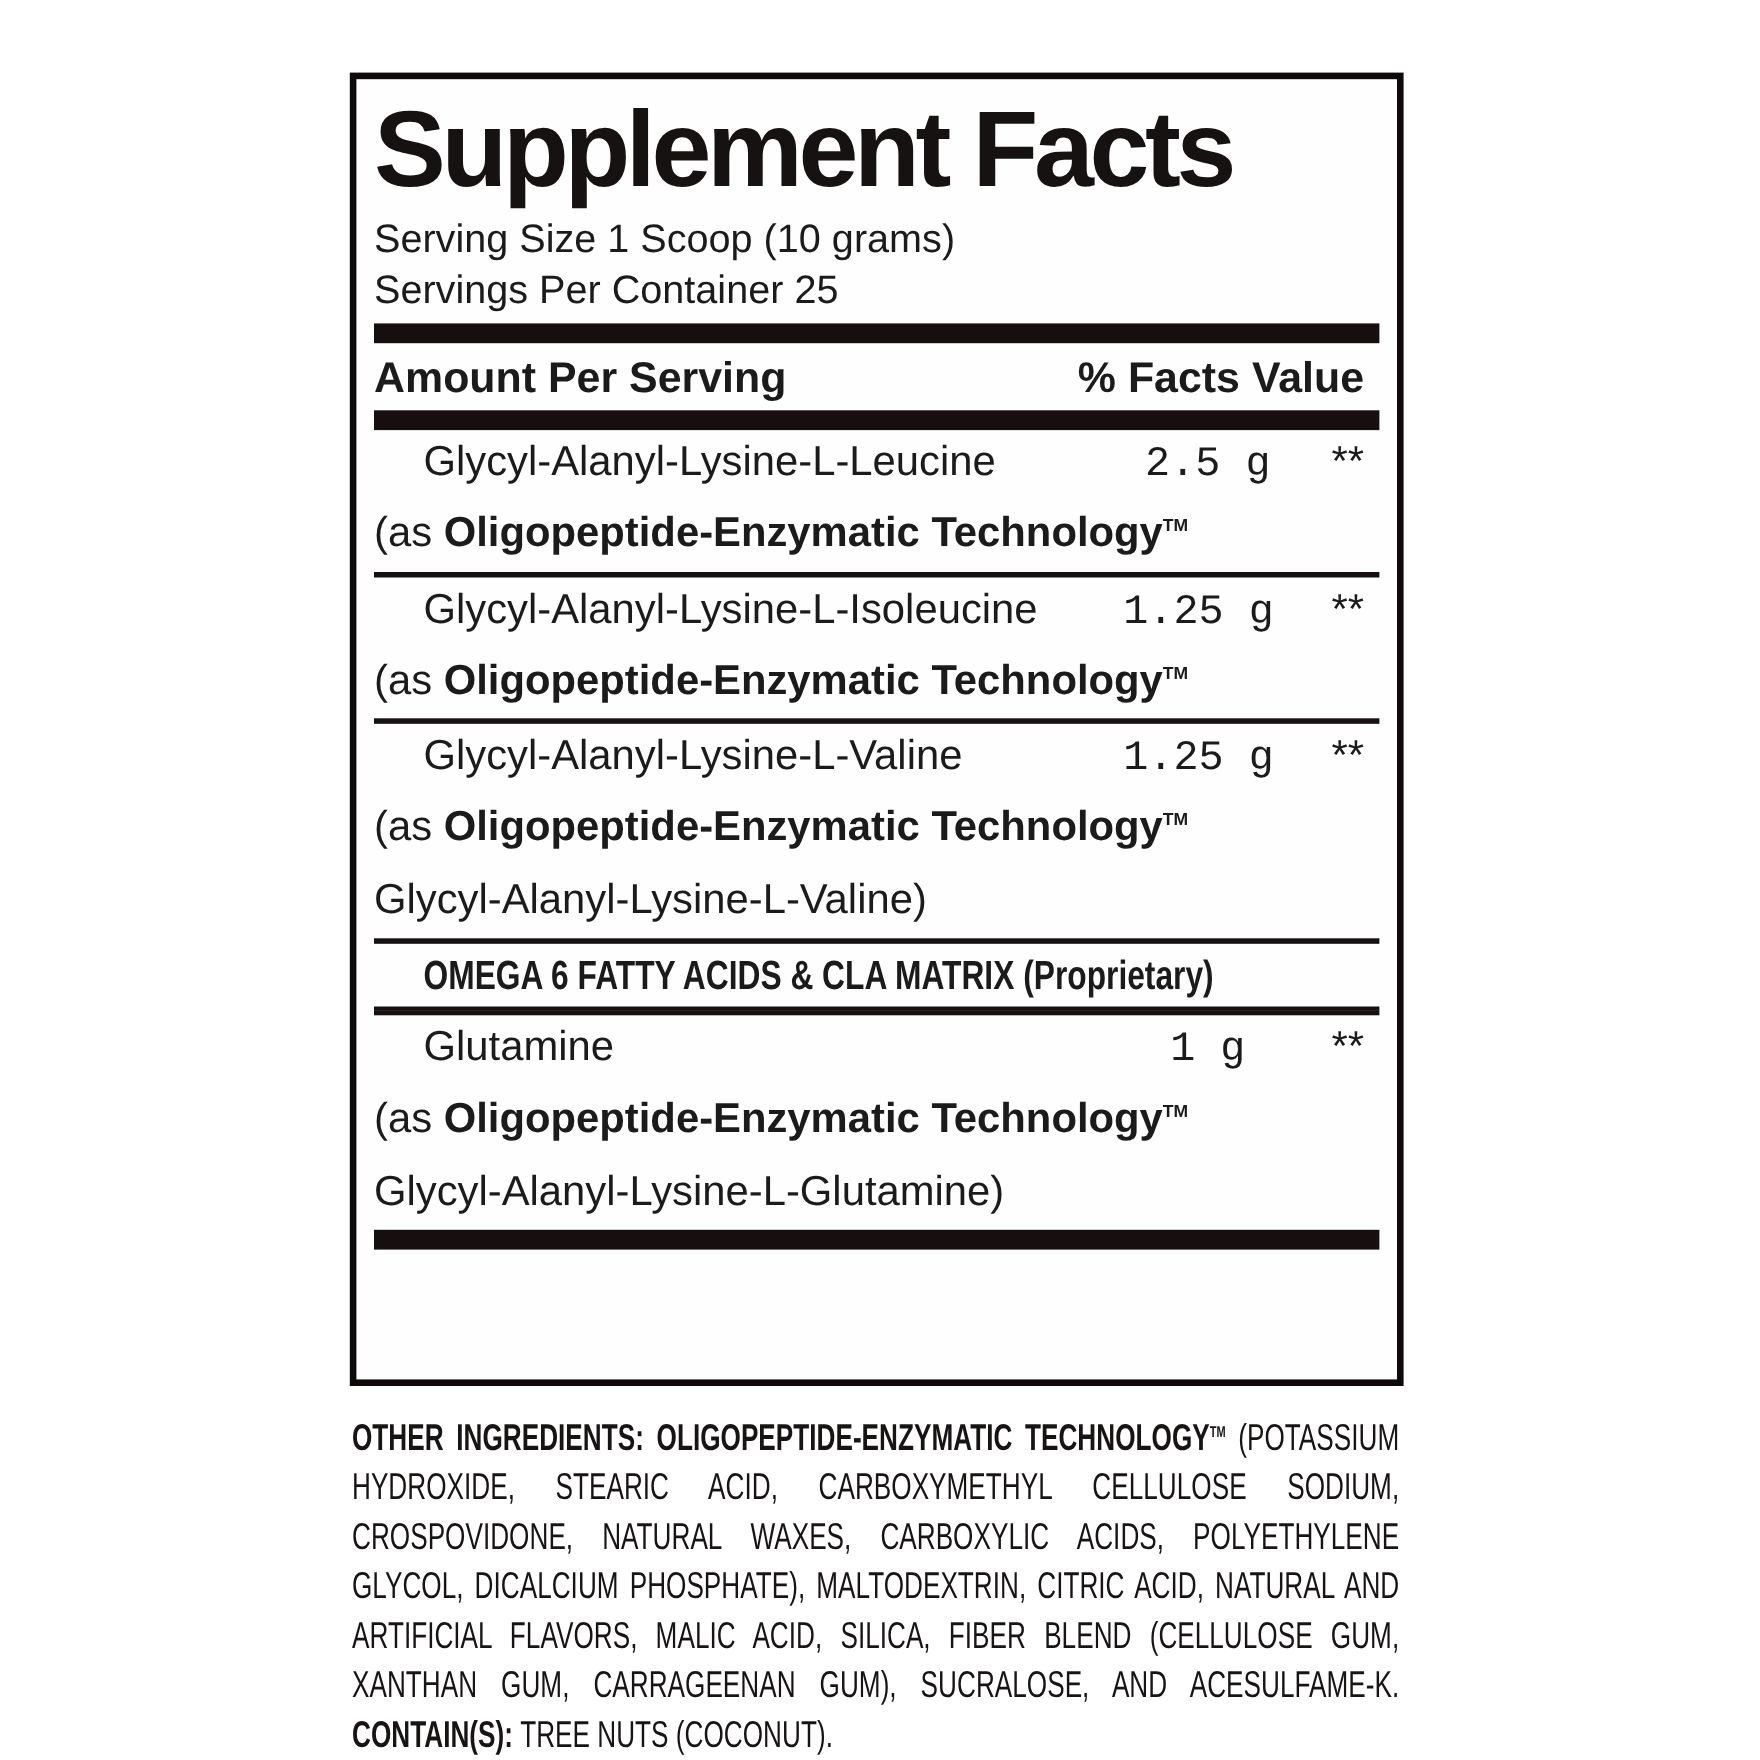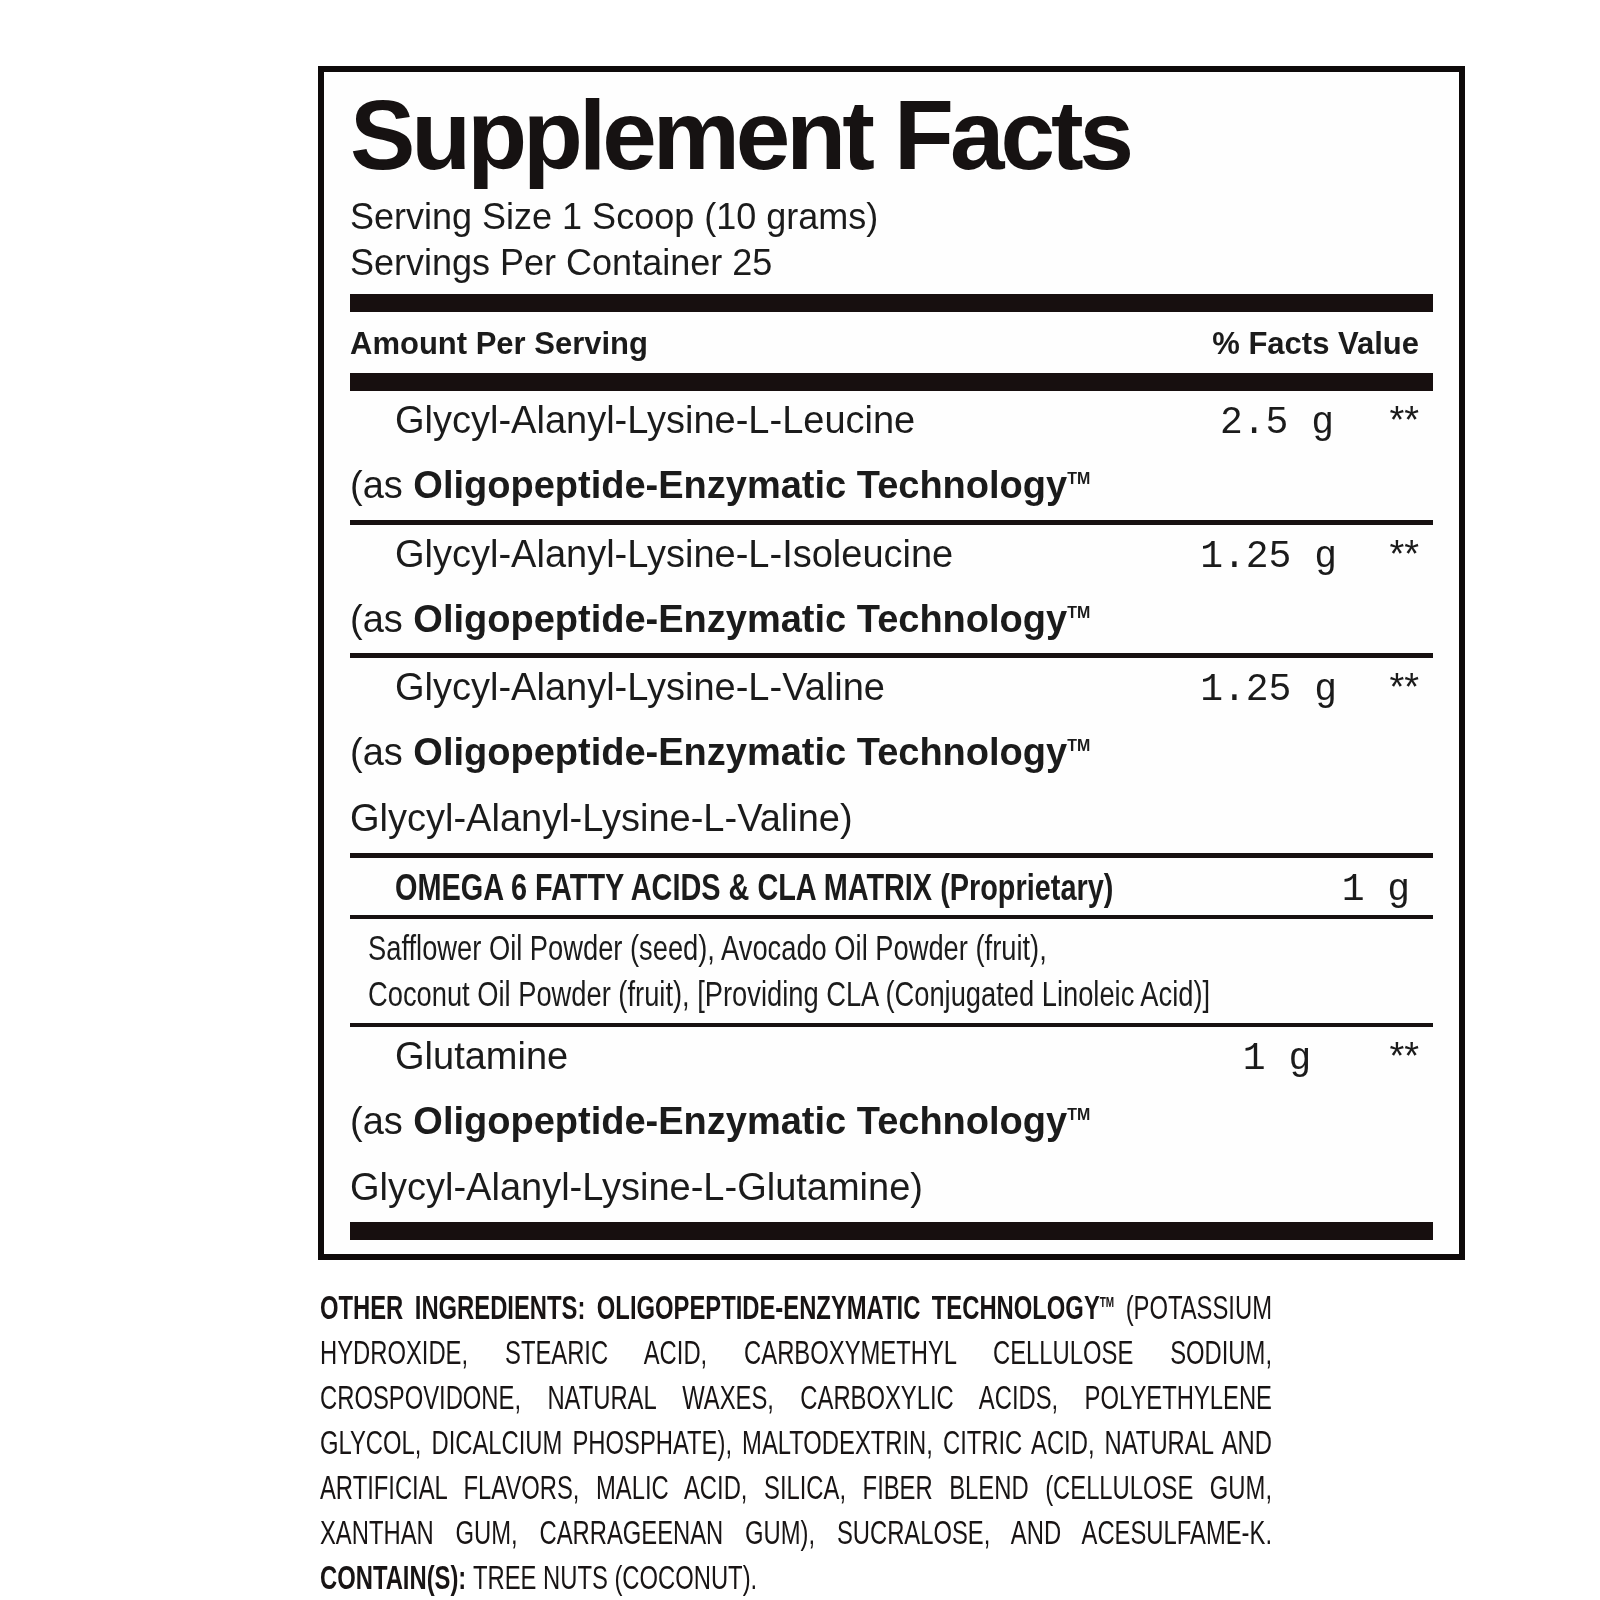--- a/index.html
+++ b/index.html
@@ -9,43 +9,43 @@
     overflow:hidden;
     font-family:"Liberation Sans", sans-serif;
     color:#1b1b1b;
     -webkit-font-smoothing:antialiased;
   }
   .stage{position:relative;width:1600px;height:1600px;overflow:hidden;}
 
   
   .panel{
     position:absolute;left:318px;top:66px;
-    width:1147px;height:1194px;
+    width:958px;height:1194px;
     box-sizing:border-box;
     border:6px solid #0e0a0a;
     background:#fefefe;
-    padding:0 26px;
+    padding:0 16px;
     overflow:hidden;
   }
   .title{
     font-size:98px;font-weight:700;letter-spacing:-4px;
     line-height:1.0;margin-top:14px;color:#161212;
     white-space:nowrap;
   }
   .serving{font-size:36px;line-height:46px;margin-top:10px;}
   .serving div{white-space:nowrap;}
 
   .bar{height:18px;background:#170f0f;}
   .bar-top{margin-top:8px;}
   .rule{height:5px;background:#171111;}
   .rule-thin{height:4px;background:#171111;}
 
   .cols{
     display:flex;justify-content:space-between;align-items:center;
-    font-weight:700;font-size:31px;line-height:46px;
+    font-weight:700;font-size:39px;line-height:46px;
     padding:9px 0 6px 0;
   }
   .cols .right{padding-right:14px;}
 
   .row{padding:6px 0 2px 0;}
   .rline1{display:flex;align-items:baseline;font-size:38px;line-height:46px;}
   .ing-name{flex:1;white-space:nowrap;overflow:visible;margin-left:45px;}
   .amt{min-width:120px;text-align:center;white-space:nowrap;font-family:Liberation Mono, monospace;}
   .dv{width:82px;text-align:right;padding-right:14px;white-space:nowrap;}
   .rline2,.rline3{font-size:38px;line-height:66px;white-space:nowrap;}
@@ -131,24 +131,20 @@
     <div class="row">
       <div class="rline1">
         <span class="ing-name"><span class="cond omega-name">OMEGA 6 FATTY ACIDS &amp; CLA MATRIX (Proprietary)</span></span>
         <span class="amt">1 g</span>
 
       </div>
     </div>
 
     <div class="rule-thin"></div>
 
-    <div class="subing">
-      <div><span class="cond">Safflower Oil Powder (seed), Avocado Oil Powder (fruit),</span></div>
-      <div><span class="cond">Coconut Oil Powder (fruit), [Providing CLA (Conjugated Linoleic Acid)]</span></div>
-    </div>
 
     <div class="rule-thin"></div>
 
     <div class="row">
       <div class="rline1">
         <span class="ing-name">Glutamine</span>
         <span class="amt">1 g</span>
         <span class="dv">**</span>
       </div>
       <div class="rline2"><span>(as </span><b>Oligopeptide-Enzymatic Technology</b><span class="tm">TM</span></div>

